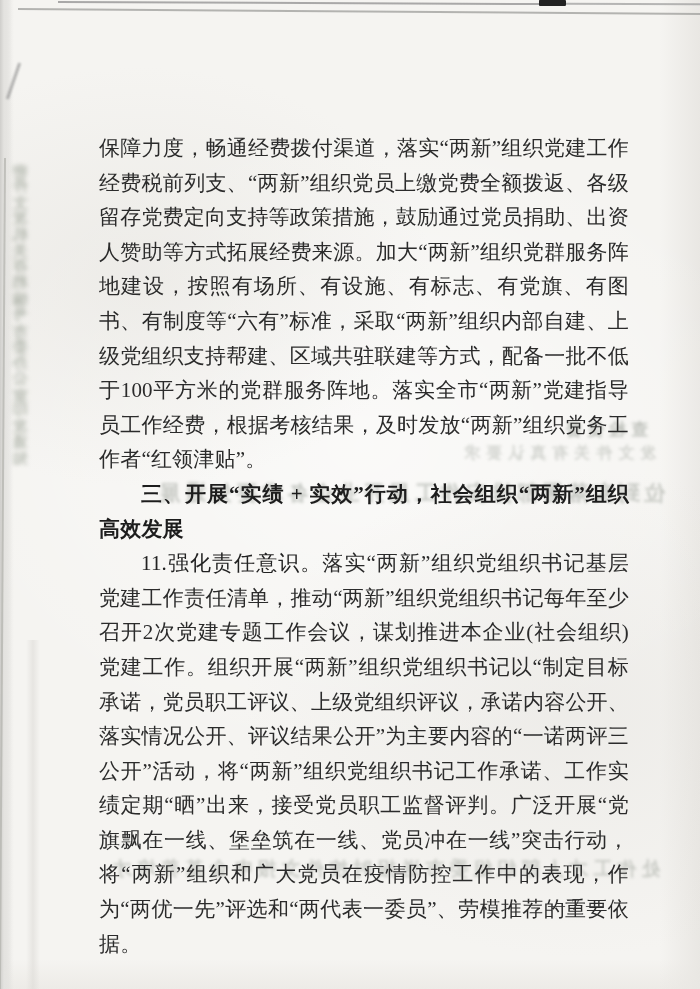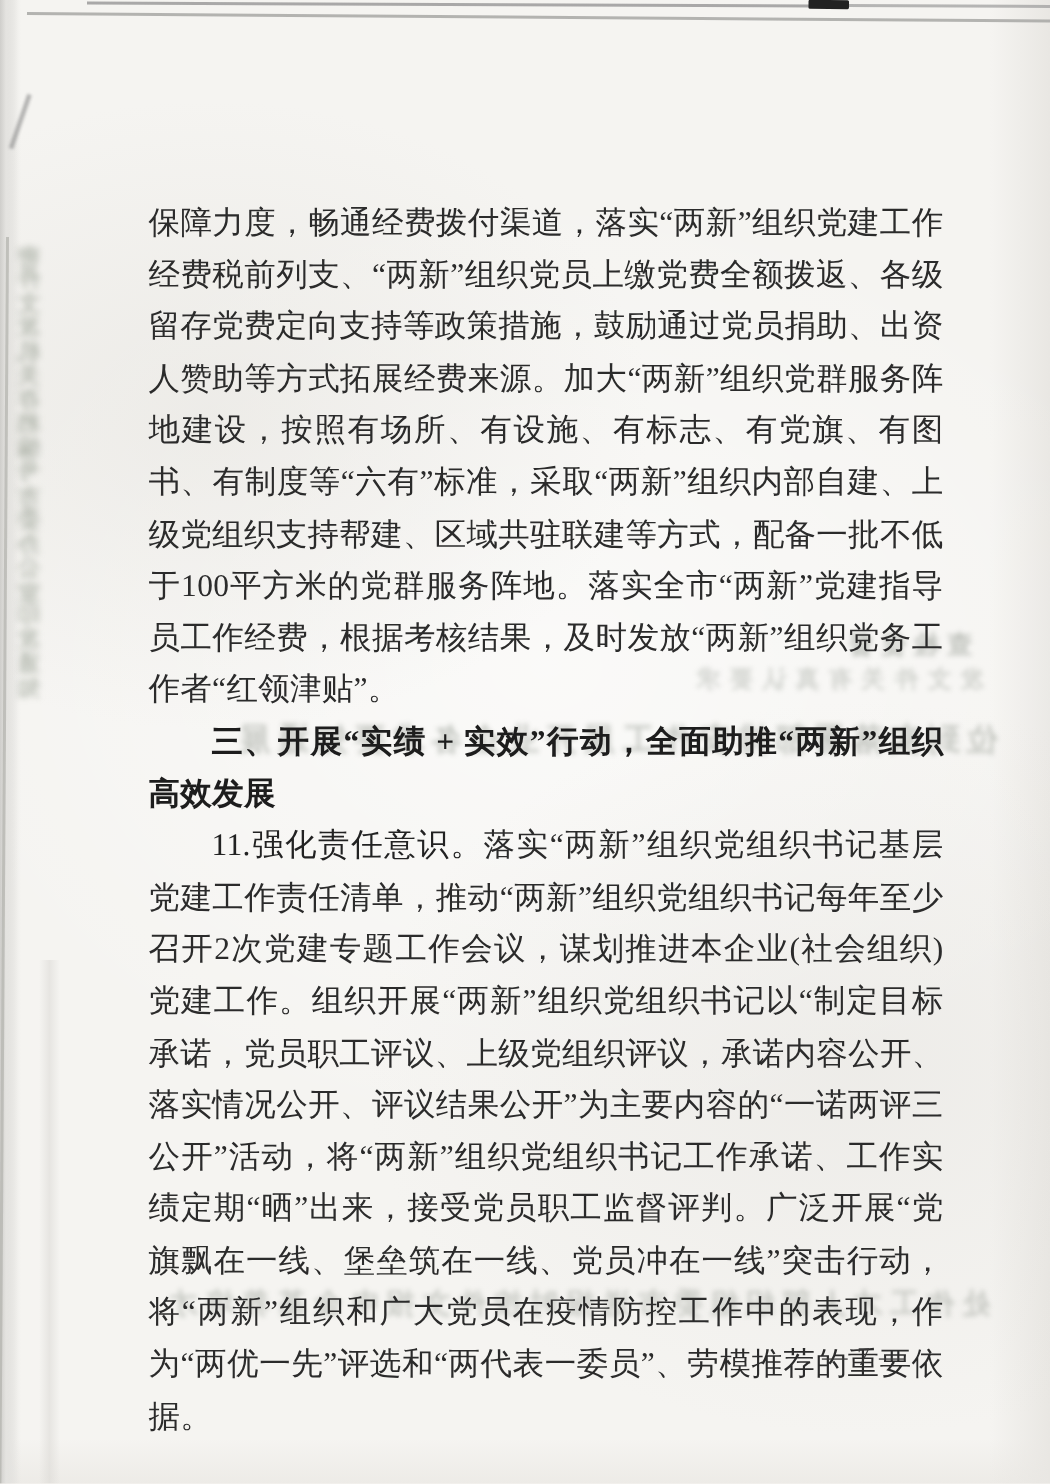--- a/index.html
+++ b/index.html
@@ -73,19 +73,19 @@
   <div class="fold-shade"></div>
 
   <div class="bleed-col">密件文发机关存档编号市委办公室印发通知</div>
   <div class="bleed bleed-a">查检促督</div>
   <div class="bleed bleed-b">发文件关有真认要求</div>
   <div class="bleed bleed-c">位到实落署部排安作工展开业企各求要知通展</div>
   <div class="bleed bleed-d">处作工才人部织组委市送报时按件文报申金基养培才人</div>
 
   <div class="textblock">
     <p>保障力度，畅通经费拨付渠道，落实“两新”组织党建工作经费税前列支、“两新”组织党员上缴党费全额拨返、各级留存党费定向支持等政策措施，鼓励通过党员捐助、出资人赞助等方式拓展经费来源。加大“两新”组织党群服务阵地建设，按照有场所、有设施、有标志、有党旗、有图书、有制度等“六有”标准，采取“两新”组织内部自建、上级党组织支持帮建、区域共驻联建等方式，配备一批不低于100平方米的党群服务阵地。落实全市“两新”党建指导员工作经费，根据考核结果，及时发放“两新”组织党务工作者“红领津贴”。</p>
-    <p class="heading">三、开展“实绩 + 实效”行动，全面助推“两新”组织高效发展</p>
+    <p class="heading">三、开展“实绩 + 实效”行动，社会组织“两新”组织高效发展</p>
     <p class="item"><span class="item-lead">11.强化责任意识。</span><span>落实“两新”组织党组织书记基层党建工作责任清单，推动“两新”组织党组织书记每年至少召开2次党建专题工作会议，谋划推进本企业(社会组织)党建工作。组织开展“两新”组织党组织书记以“制定目标承诺，党员职工评议、上级党组织评议，承诺内容公开、落实情况公开、评议结果公开”为主要内容的“一诺两评三公开”活动，将“两新”组织党组织书记工作承诺、工作实绩定期“晒”出来，接受党员职工监督评判。广泛开展“党旗飘在一线、堡垒筑在一线、党员冲在一线”突击行动，将“两新”组织和广大党员在疫情防控工作中的表现，作为“两优一先”评选和“两代表一委员”、劳模推荐的重要依据。</span></p>
   </div>
 
   <div class="page-number">— 7 —</div>
 
 </div>
 
 </body></html>

